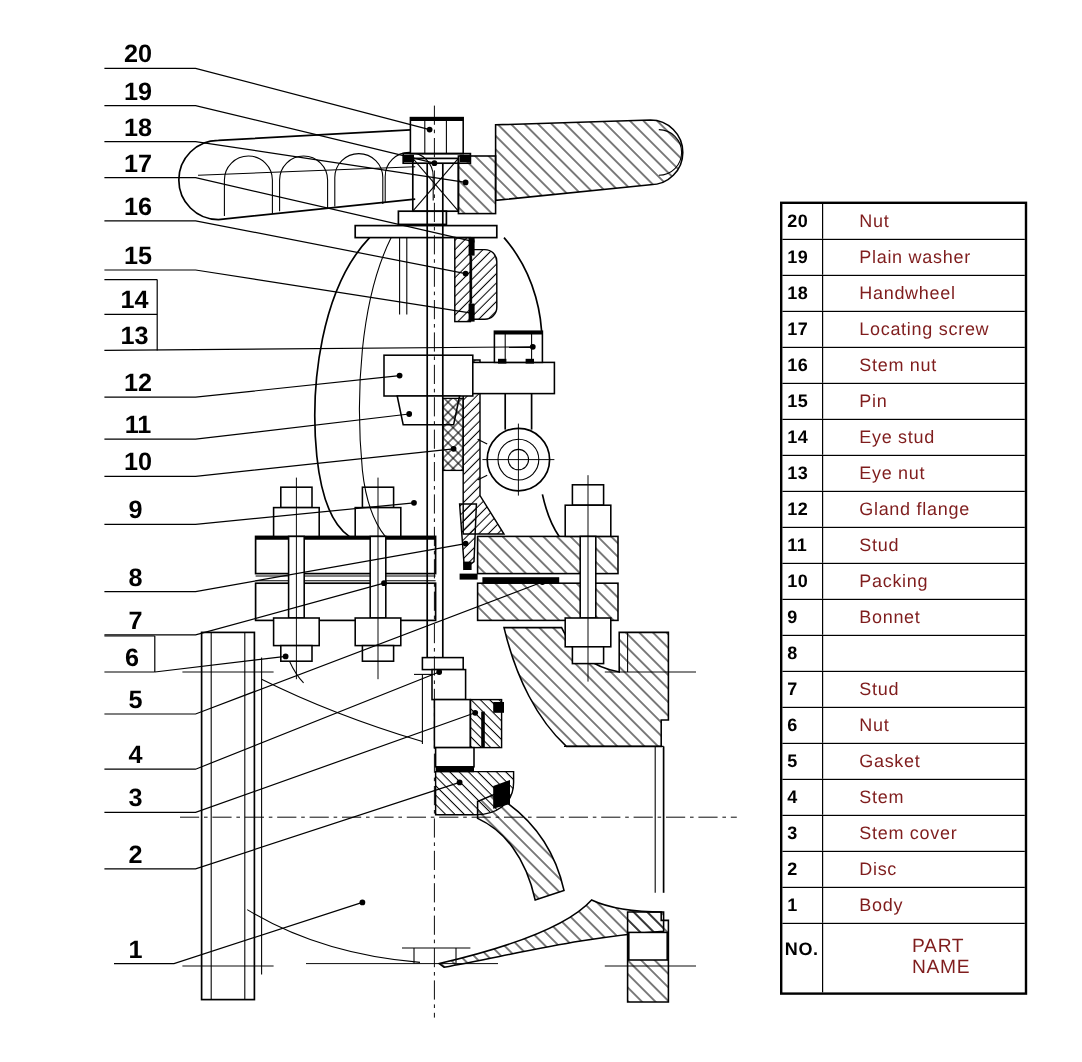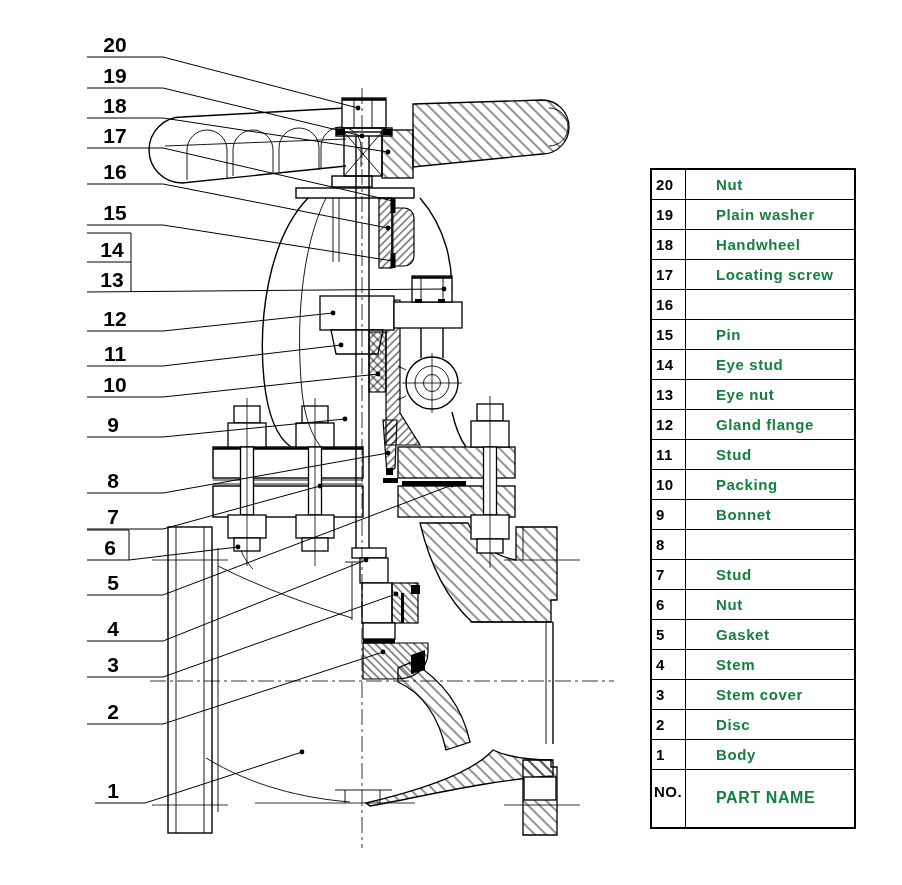--- a/index.html
+++ b/index.html
@@ -18,26 +18,26 @@
   svg .hB{fill:url(#hB);stroke:#000;stroke-width:1.2;}
   svg .hC{fill:url(#hC);stroke:#000;stroke-width:1.1;}
   svg .hD{fill:url(#hD);stroke:#000;stroke-width:1.2;}
   svg .pl{stroke:#000;stroke-width:0.85;}
   svg text.num{fill:#000;stroke:none;font-family:"Liberation Sans",sans-serif;
                font-weight:bold;font-size:21px;text-anchor:middle;}
   
   .ptable{position:absolute;left:650px;top:168px;width:206px;border:2.4px solid #000;
           background:#fff;box-sizing:border-box;}
   .prow{display:flex;height:30px;box-sizing:border-box;border-bottom:1.5px solid #000;}
-  .prow.footer{height:57px;border-bottom:none;}
+  .prow.footer{height:57px;border-bottom:none;gap:44px;}
   .cno{width:34px;box-sizing:border-box;border-right:1.5px solid #000;display:flex;
        align-items:center;padding-left:4px;font-weight:bold;font-size:15px;
        letter-spacing:0.5px;color:#000;}
-  .cname{flex:1;display:flex;align-items:center;padding-left:30px;font-weight:bold;
-         font-size:15px;letter-spacing:0.6px;color:#15803d;}
+  .cname{flex:1;display:flex;align-items:center;padding-left:30px;font-weight:normal;
+         font-size:15px;letter-spacing:0.6px;color:#7f1d1d;}
   .footer .cno{padding-left:2px;padding-bottom:14px;font-size:15px;}
   .footer .cname{padding-bottom:2px;font-size:16px;}
 </style>
 </head>
 <body>
 
 <div id="canvas">
 
 <svg width="902" height="885" viewBox="0 0 902 885">
   <defs>
@@ -315,20 +315,21 @@
   <div class="prow">
     <div class="cno">18</div>
     <div class="cname">Handwheel</div>
   </div>
   <div class="prow">
     <div class="cno">17</div>
     <div class="cname">Locating screw</div>
   </div>
   <div class="prow">
     <div class="cno">16</div>
+    <div class="cname">Stem nut</div>
   </div>
   <div class="prow">
     <div class="cno">15</div>
     <div class="cname">Pin</div>
   </div>
   <div class="prow">
     <div class="cno">14</div>
     <div class="cname">Eye stud</div>
   </div>
   <div class="prow">

